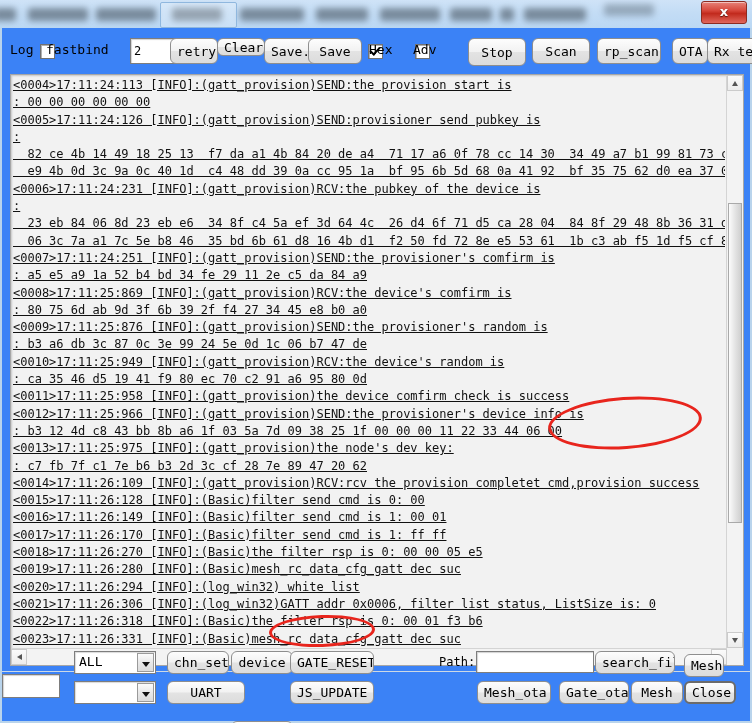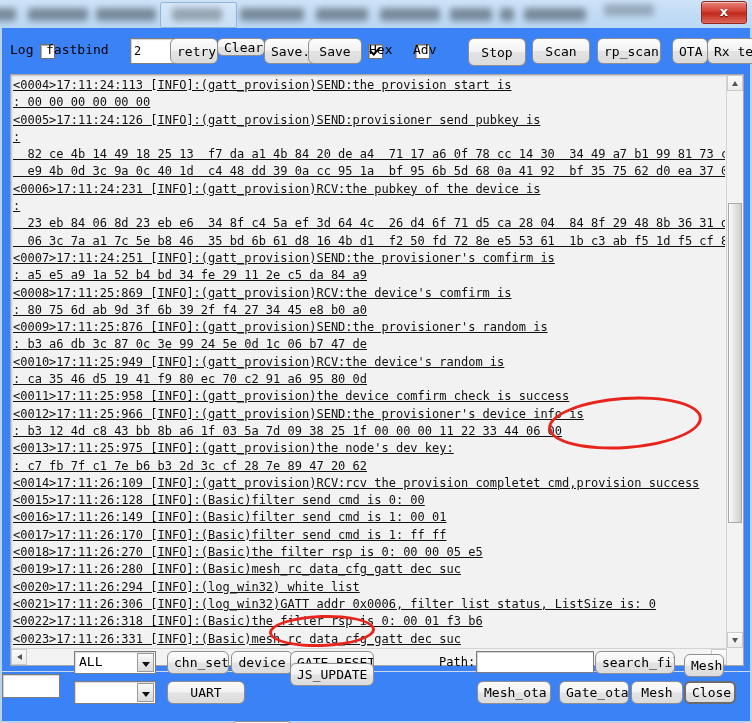--- a/index.html
+++ b/index.html
@@ -341,21 +341,21 @@
       <div class="combo" style="left:72px;top:38px;width:82px;height:23px;">
         <span></span>
         <span class="arrowbox"></span>
       </div>
 
       <button class="btn" style="left:165px;top:8px;width:62px;height:23px;">chn_set</button>
       <button class="btn" style="left:229px;top:8px;width:62px;height:23px;">device</button>
       <button class="btn" style="left:288px;top:8px;width:84px;height:23px;">GATE_RESET</button>
       <button class="btn" style="left:165px;top:38px;width:78px;height:23px;">UART</button>
       <button class="btn" style="left:229px;top:50px;width:62px;height:41px;margin-top:28px;">USB</button>
-      <button class="btn" style="left:288px;top:20px;width:84px;height:23px;">JS_UPDATE</button>
+      <button class="btn" style="left:288px;top:38px;width:84px;height:23px;">JS_UPDATE</button>
 
       <span class="lbl" style="position:absolute;left:437px;top:8px;line-height:23px;font-size:12px;">Path:</span>
       <input class="txtfield" style="left: 474px; top: 8px; width: 118px; height: 22px;" value="">
 
       <button class="btn" style="left:593px;top:8px;width:80px;height:23px;">search_file</button>
       <button class="btn" style="left:682px;top:11px;width:40px;height:23px;">Mesh</button>
       <button class="btn" style="left:475px;top:38px;width:74px;height:23px;">Mesh_ota</button>
       <button class="btn" style="left:557px;top:38px;width:70px;height:23px;">Gate_ota</button>
       <button class="btn" style="left:629px;top:38px;width:52px;height:23px;">Mesh</button>
       <button class="btn default" style="left:682px;top:38px;width:52px;height:23px;">Close</button>

